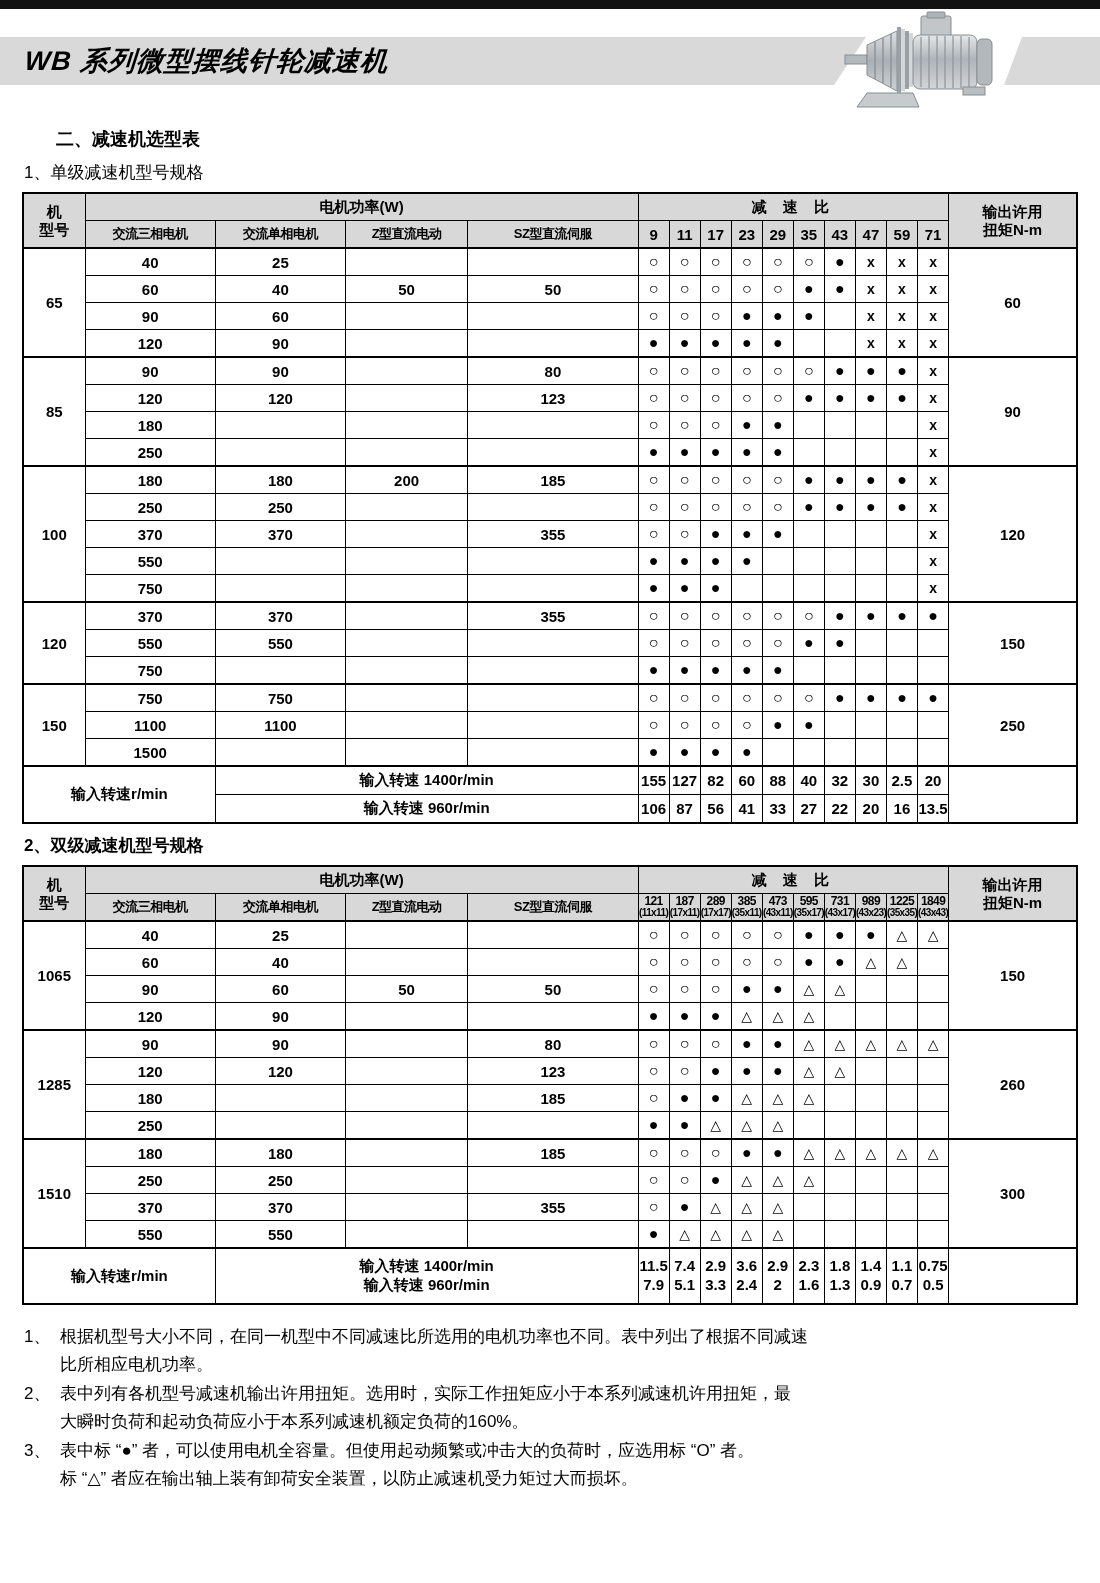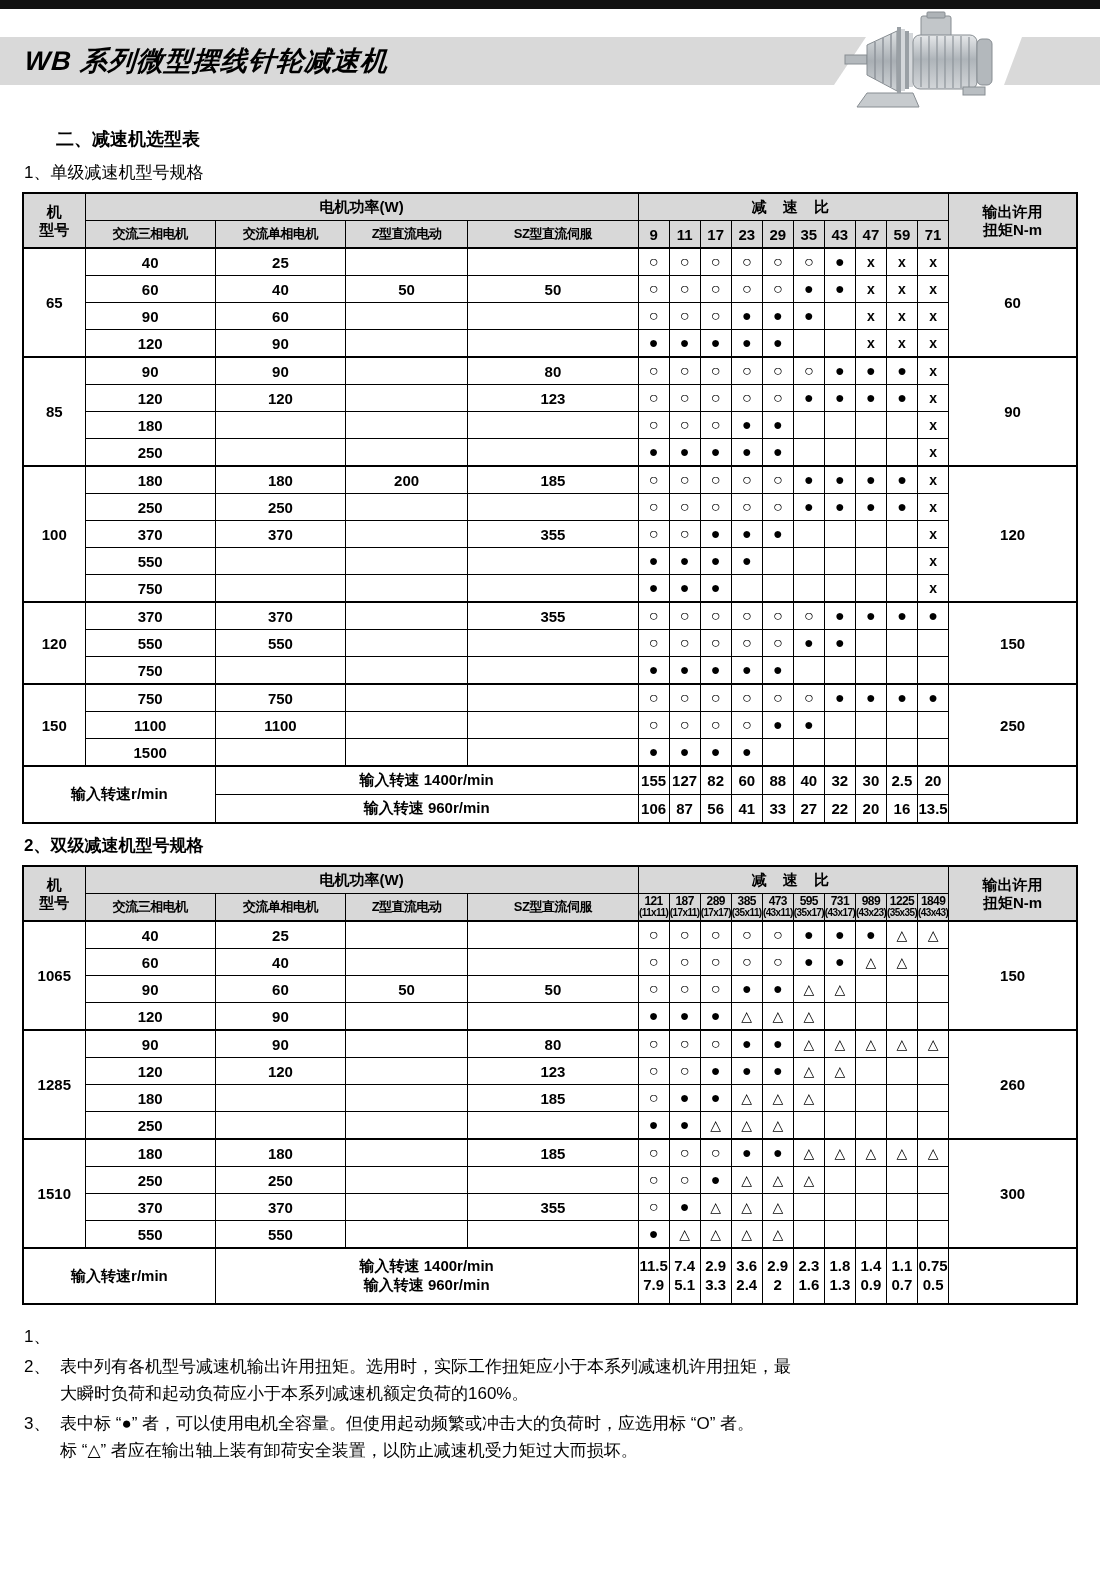--- a/index.html
+++ b/index.html
@@ -815,20 +815,22 @@
             <div class="ln">0.5</div>
           </td>
           <td class="fend"></td>
         </tr>
       </tbody>
   </table>
 
   <div class="notes">
     <div class="note">
       <div class="note-num">1、</div>
+      <div class="note-text">根据机型号大小不同，在同一机型中不同减速比所选用的电机功率也不同。表中列出了根据不同减速
+比所相应电机功率。</div>
     </div>
     <div class="note">
       <div class="note-num">2、</div>
       <div class="note-text">表中列有各机型号减速机输出许用扭矩。选用时，实际工作扭矩应小于本系列减速机许用扭矩，最
 大瞬时负荷和起动负荷应小于本系列减速机额定负荷的160%。</div>
     </div>
     <div class="note">
       <div class="note-num">3、</div>
       <div class="note-text">表中标 “●” 者，可以使用电机全容量。但使用起动频繁或冲击大的负荷时，应选用标 “O” 者。
 标 “△” 者应在输出轴上装有卸荷安全装置，以防止减速机受力矩过大而损坏。</div>

